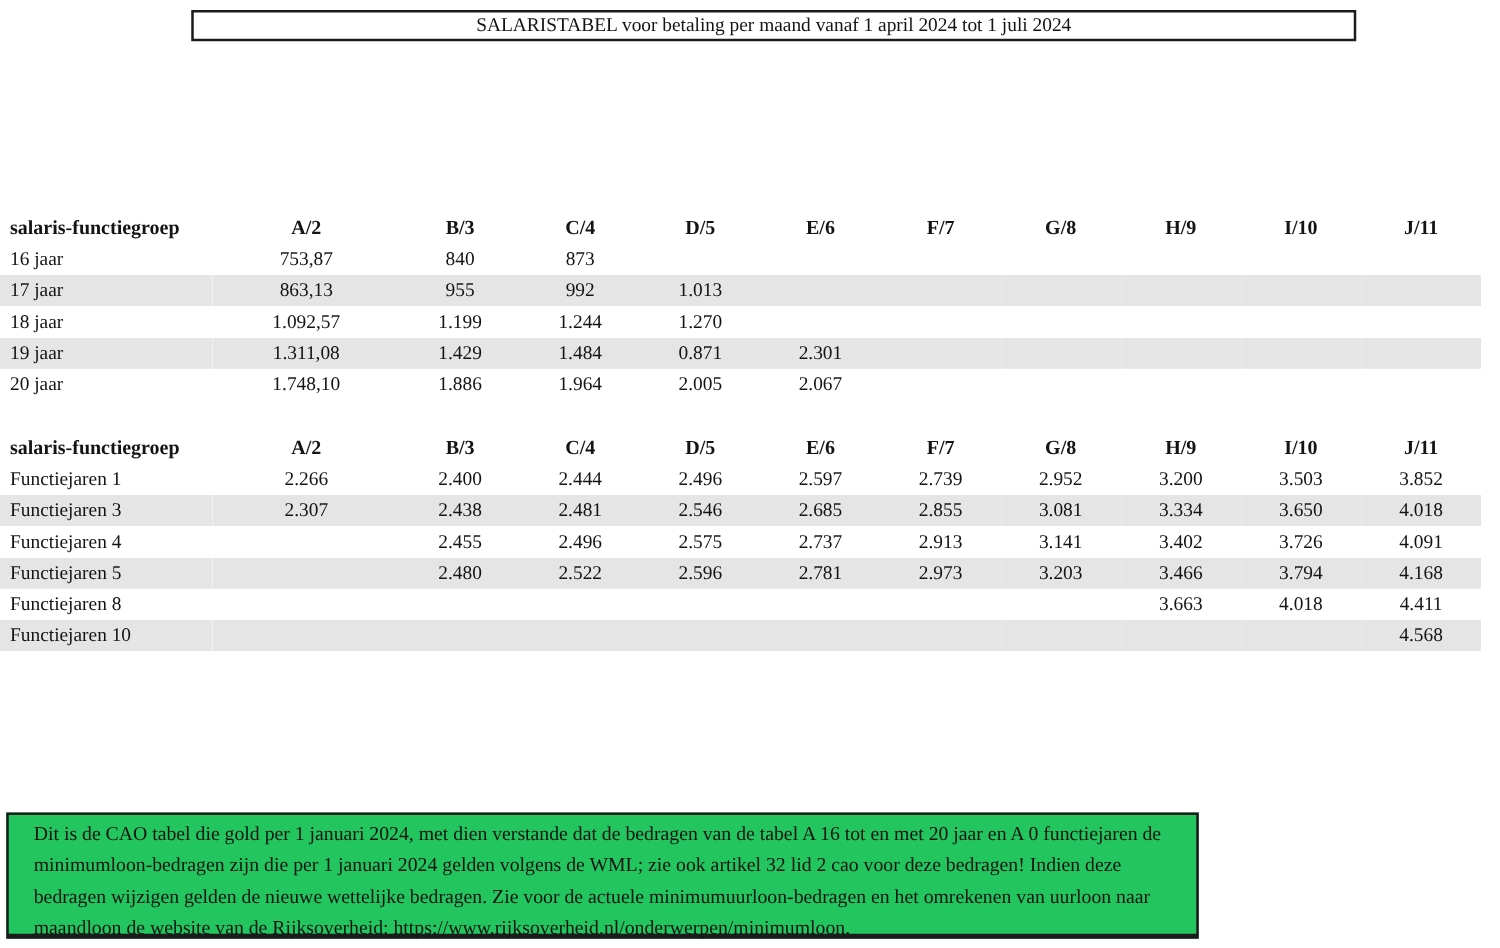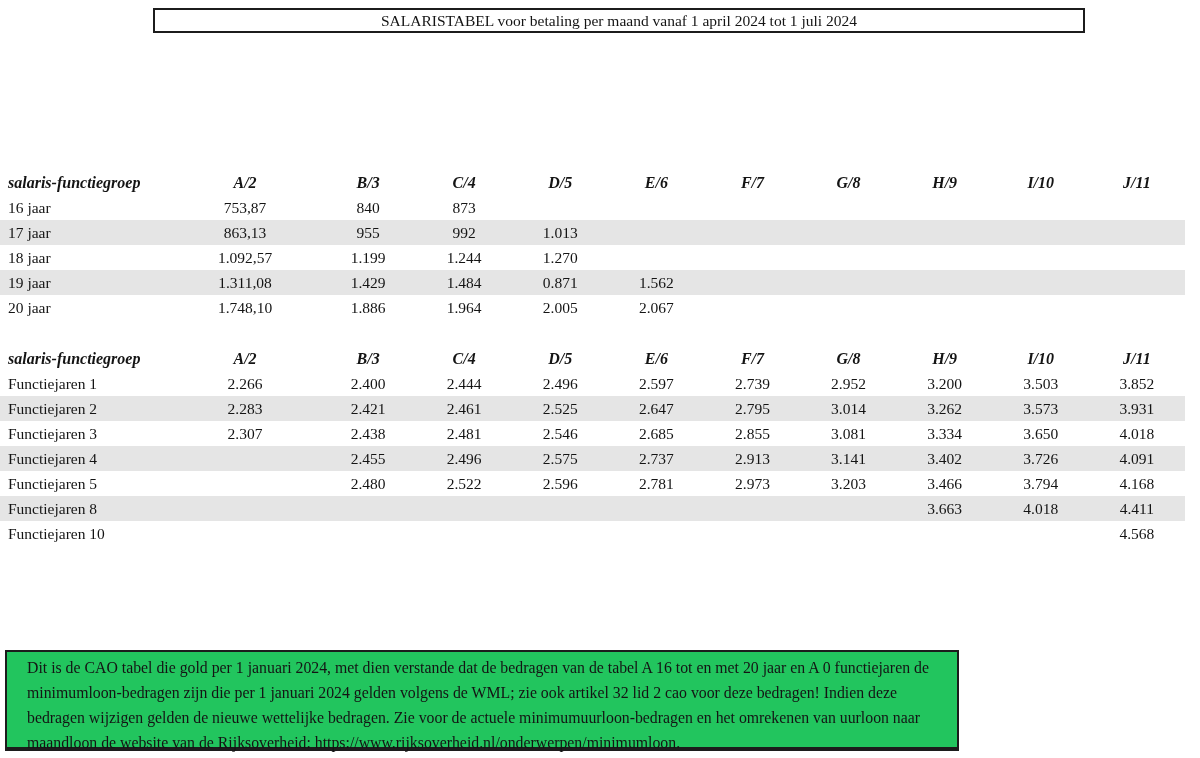--- a/index.html
+++ b/index.html
@@ -27,21 +27,21 @@
   
   .tables-wrap{position:absolute;left:0;top:170px;width:1185px;}
   table{
     border-collapse:collapse;table-layout:fixed;width:1185px;
   }
   th,td{
     height:25px;padding:0;font-size:15.5px;line-height:25px;
     text-align:center;vertical-align:middle;overflow:hidden;white-space:nowrap;
   }
   thead th{
-    font-weight:bold;font-style:italic;font-size:16px;background:#ffffff;
+    font-weight:bold;font-size:16px;background:#ffffff;
   }
   thead th.lbl, td.lbl{text-align:left;padding-left:8px;}
   tbody tr:nth-child(even){background:var(--stripe);}
   table.second{margin-top:26px;}
 
   
   .footnote-box{
     position:absolute;left:5px;top:650px;width:954px;height:101px;
     border:2px solid var(--border);border-bottom-width:4px;
     background:#22c55e;padding:3px 10px 0 20px;
@@ -119,21 +119,21 @@
           <td></td>
           <td></td>
           <td></td>
         </tr>
         <tr>
           <td class="lbl">19 jaar</td>
           <td>1.311,08</td>
           <td>1.429</td>
           <td>1.484</td>
           <td>0.871</td>
-          <td>1.562</td>
+          <td>2.301</td>
           <td></td>
           <td></td>
           <td></td>
           <td></td>
           <td></td>
         </tr>
         <tr>
           <td class="lbl">20 jaar</td>
           <td>1.748,10</td>
           <td>1.886</td>
@@ -178,33 +178,20 @@
           <td>2.444</td>
           <td>2.496</td>
           <td>2.597</td>
           <td>2.739</td>
           <td>2.952</td>
           <td>3.200</td>
           <td>3.503</td>
           <td>3.852</td>
         </tr>
         <tr>
-          <td class="lbl">Functiejaren 2</td>
-          <td>2.283</td>
-          <td>2.421</td>
-          <td>2.461</td>
-          <td>2.525</td>
-          <td>2.647</td>
-          <td>2.795</td>
-          <td>3.014</td>
-          <td>3.262</td>
-          <td>3.573</td>
-          <td>3.931</td>
-        </tr>
-        <tr>
           <td class="lbl">Functiejaren 3</td>
           <td>2.307</td>
           <td>2.438</td>
           <td>2.481</td>
           <td>2.546</td>
           <td>2.685</td>
           <td>2.855</td>
           <td>3.081</td>
           <td>3.334</td>
           <td>3.650</td>

